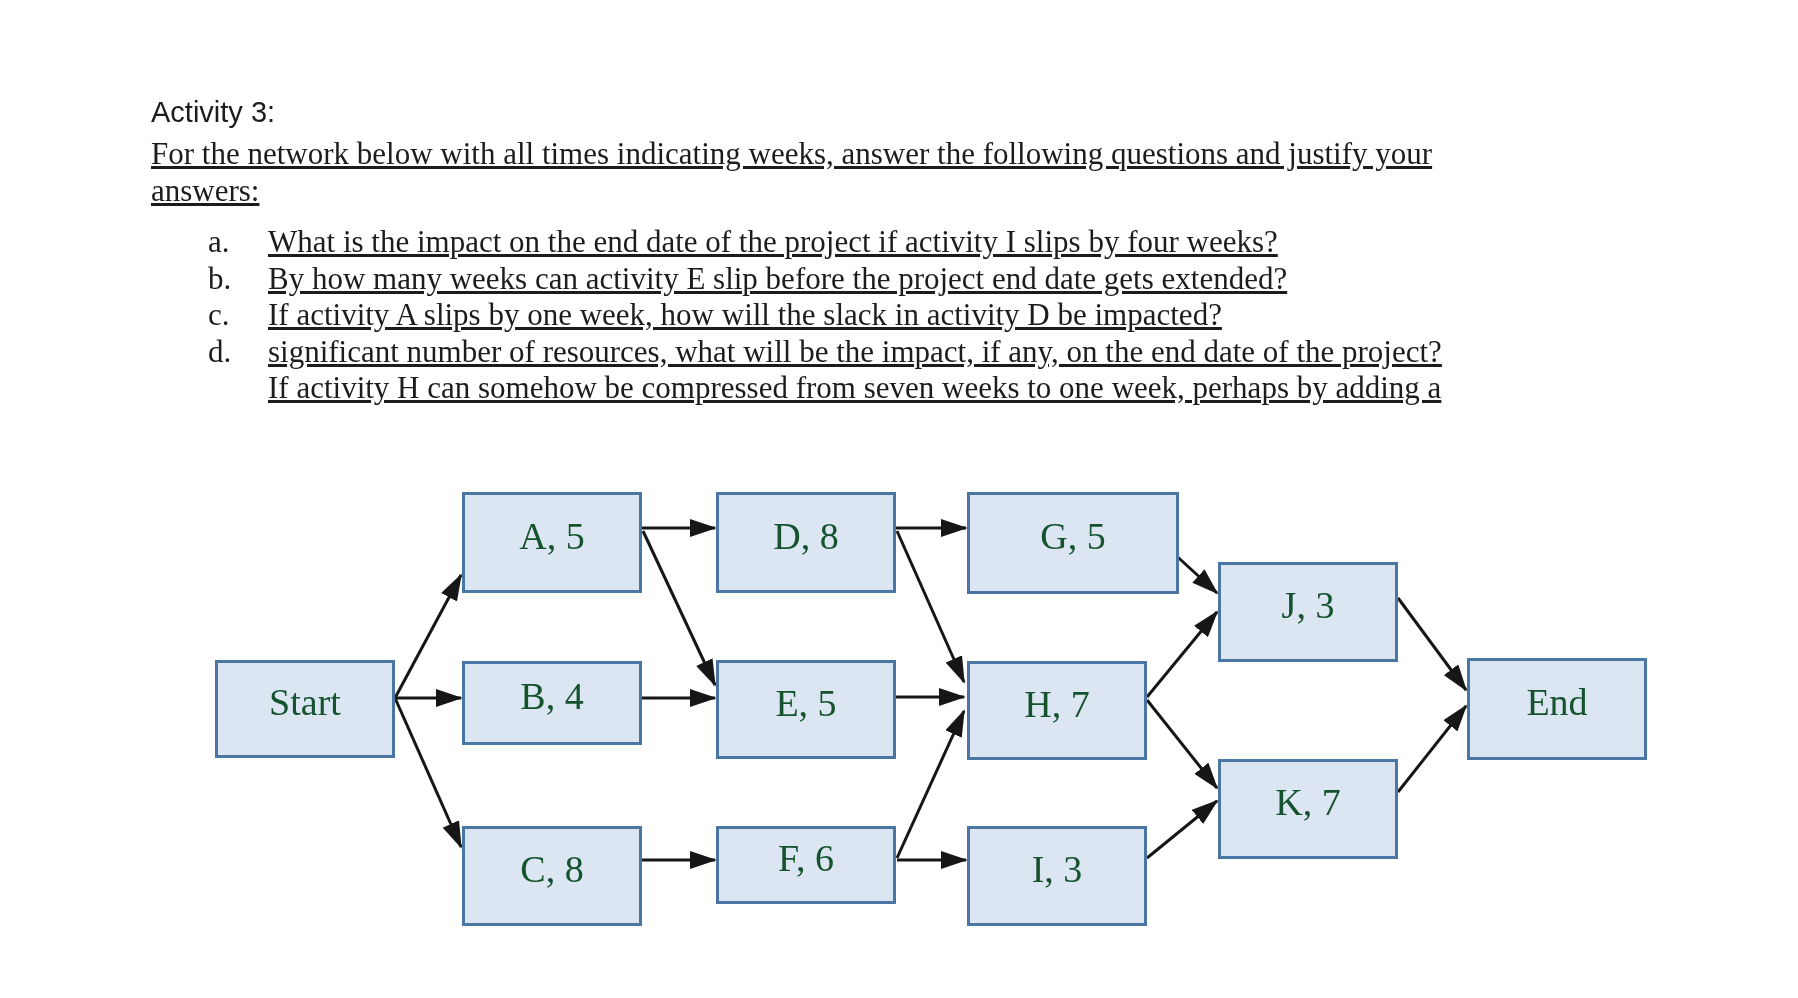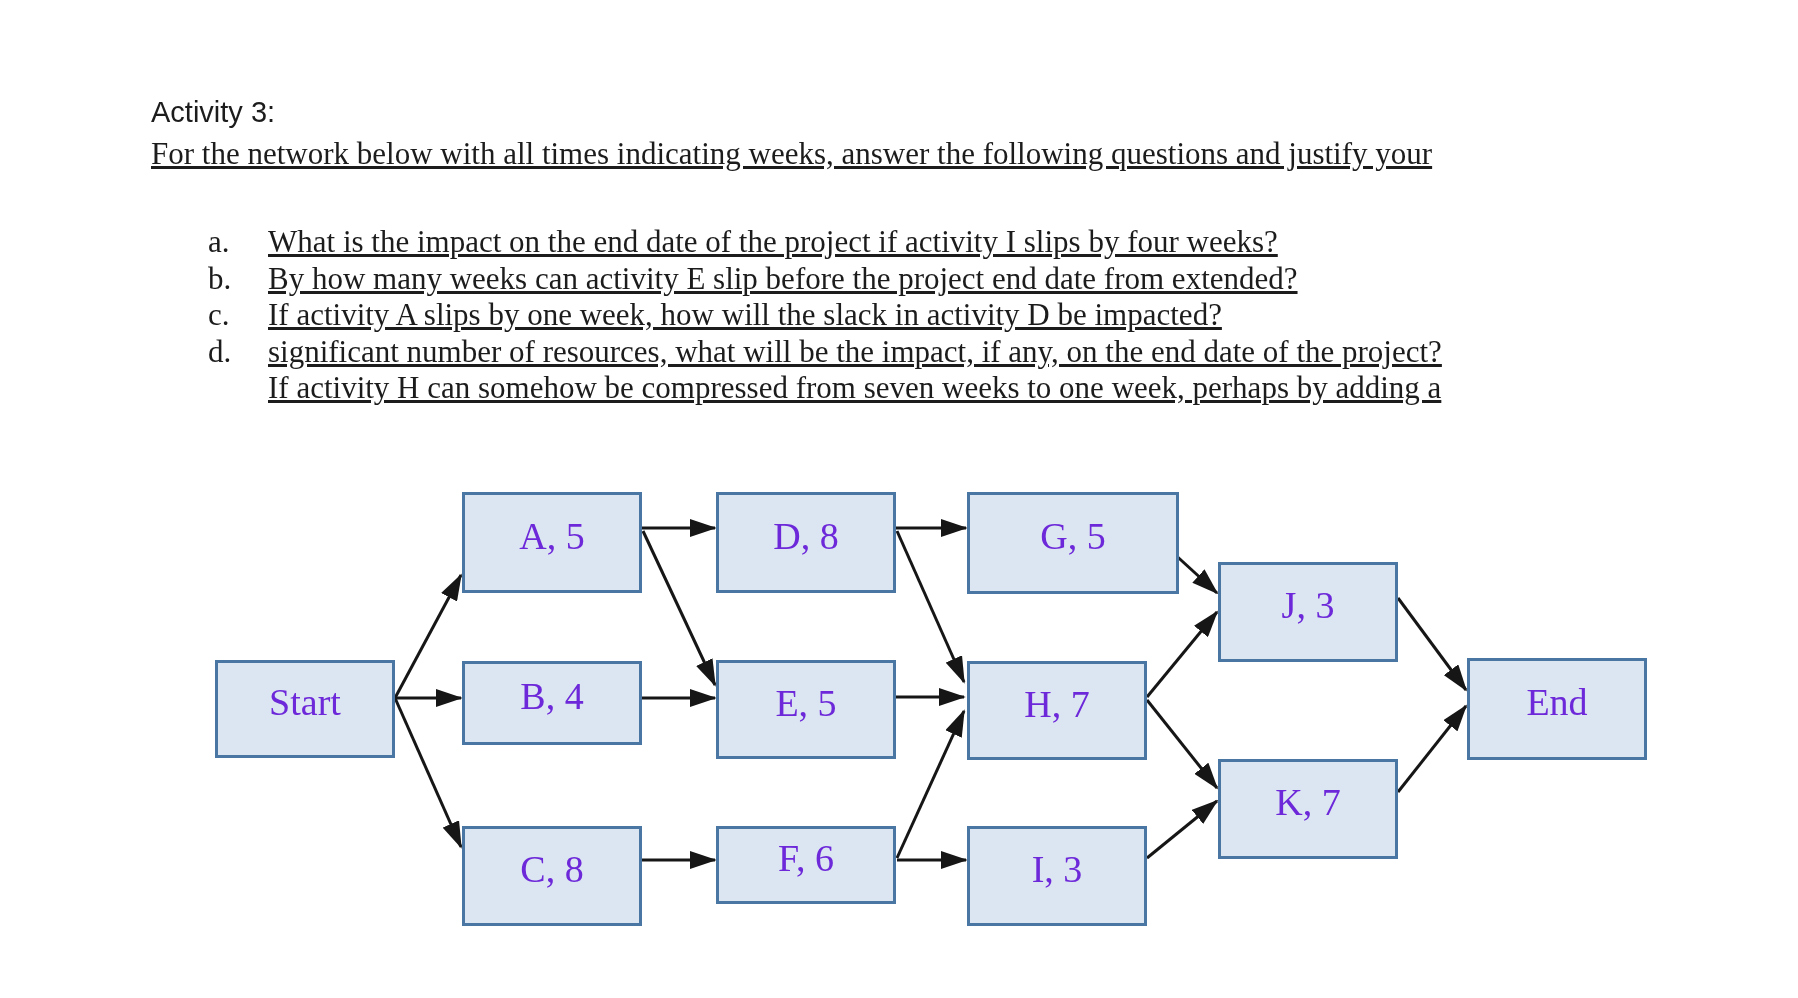--- a/index.html
+++ b/index.html
@@ -28,40 +28,41 @@
   }
   .q-line{padding-left:117px;}
   #diagram-layer{position:absolute;left:0;top:0;width:1798px;height:998px;}
   #edge-svg{position:absolute;left:0;top:0;}
   .node{
     position:absolute;box-sizing:border-box;
     background:#dbe6f2;border:3px solid #4a76a4;
     display:flex;align-items:center;justify-content:center;
     padding-bottom:14px;
     font-family:"Liberation Serif", serif;
-    font-size:38px;color:#6d28d9;white-space:nowrap;
+    font-size:38px;color:#14532d;white-space:nowrap;
   }
 </style>
 </head>
 <body>
 
 <div class="doc-title">Activity 3:</div>
 
 <div class="intro">
   <div class="serif-line">For the network below with all times indicating weeks, answer the following questions and justify your</div>
+  <div class="serif-line">answers:</div>
 </div>
 
 <div class="questions">
     <div class="q-item">
       <span class="q-marker">a.</span>
       <div class="serif-line q-line">What is the impact on the end date of the project if activity I slips by four weeks?</div>
     </div>
     <div class="q-item">
       <span class="q-marker">b.</span>
-      <div class="serif-line q-line">By how many weeks can activity E slip before the project end date from extended?</div>
+      <div class="serif-line q-line">By how many weeks can activity E slip before the project end date gets extended?</div>
     </div>
     <div class="q-item">
       <span class="q-marker">c.</span>
       <div class="serif-line q-line">If activity A slips by one week, how will the slack in activity D be impacted?</div>
     </div>
     <div class="q-item">
       <span class="q-marker">d.</span>
       <div class="serif-line q-line">significant number of resources, what will be the impact, if any, on the end date of the project?</div>
       <div class="serif-line q-line">If activity H can somehow be compressed from seven weeks to one week, perhaps by adding a</div>
     </div>

